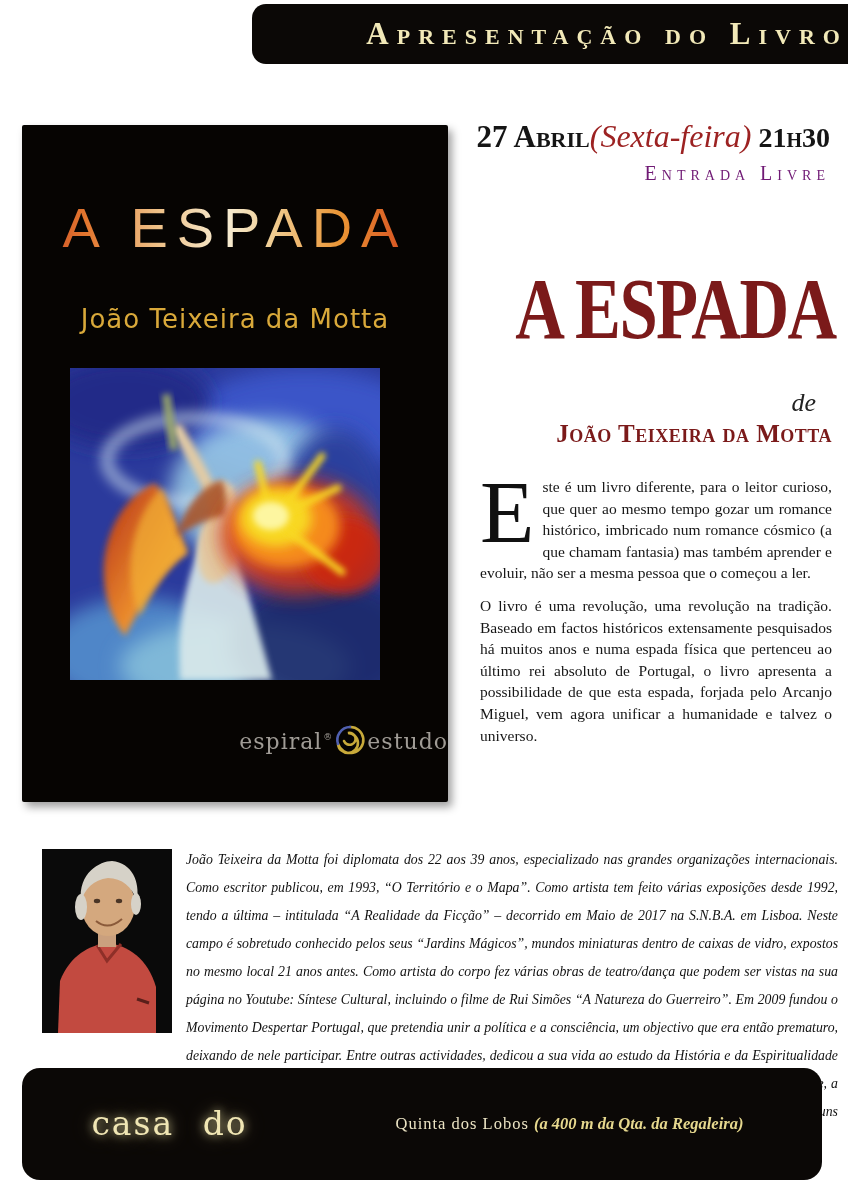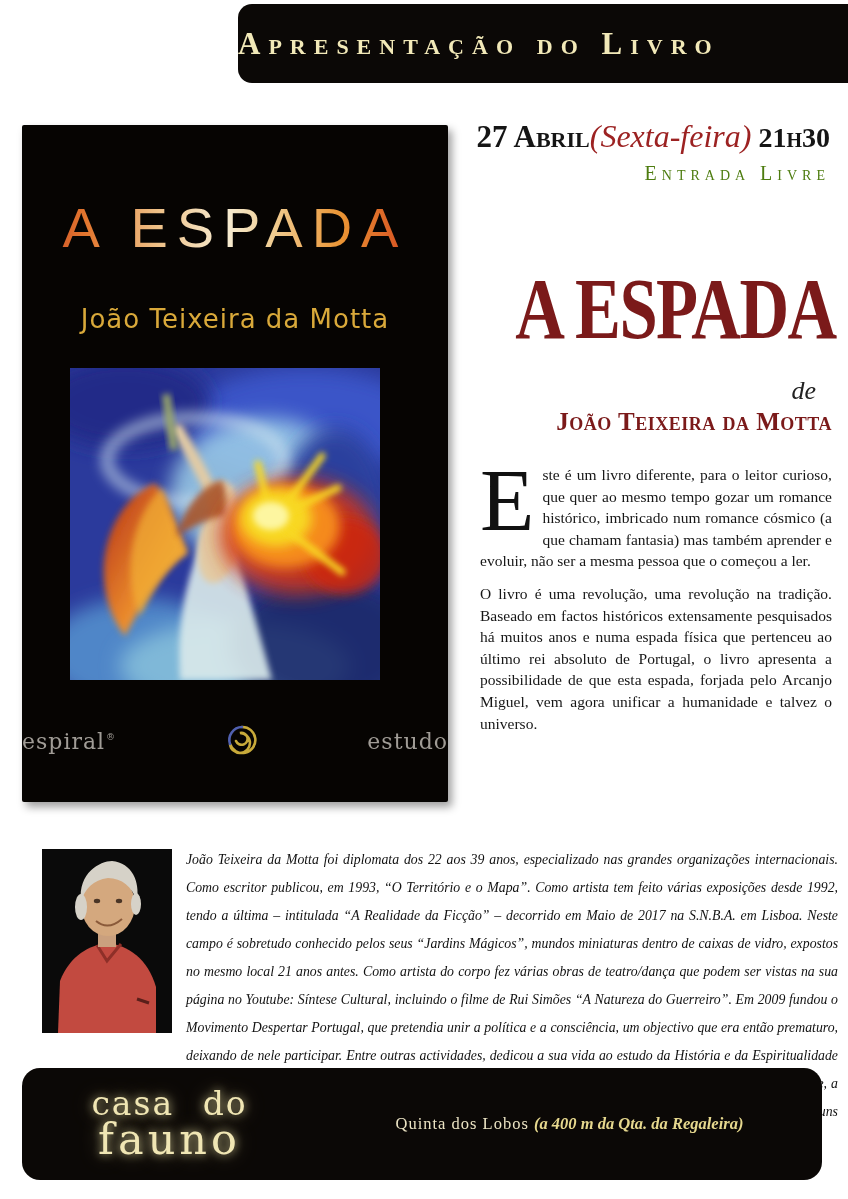--- a/index.html
+++ b/index.html
@@ -1,53 +1,53 @@
 <!DOCTYPE html>
 <html style="--maroon: #7b1a1a; --accent-red: #9c2222; --banner-bg: #0b0806; --banner-text: #f2e9b8; --cover-gold: #d9a93a; --footer-cream: #ece4c4; --footer-gold: #e6d88e; --ink: #161616;"><head>
 <meta charset="utf-8">
 <style>
   html,body{margin:0;padding:0;background:#fff;}
   .page{position:relative;width:848px;height:1199px;background:#fff;overflow:hidden;
         font-family:"Liberation Serif","DejaVu Serif",serif;}
 
   
-  .top-banner{position:absolute;left:238px;top:4px;right:0;height:79px;
+  .top-banner{position:absolute;left:252px;top:4px;right:0;height:60px;
     background:var(--banner-bg);border-radius:14px 0 0 14px;
-    display:flex;align-items:center;justify-content:flex-start;}
+    display:flex;align-items:center;justify-content:flex-end;}
   .top-banner-text{color:var(--banner-text);font-variant:small-caps;
     font-size:31px;letter-spacing:8px;font-weight:600;white-space:nowrap;}
 
   
   .book-cover{position:absolute;left:22px;top:125px;width:426px;height:677px;
     background:#060402;box-shadow:4px 5px 8px rgba(0,0,0,.38);border-radius:2px;}
   .cover-title{margin-top:70px;text-align:center;
     font-family:"Liberation Sans",sans-serif;font-weight:300;font-size:56px;letter-spacing:9px;
     background:linear-gradient(90deg,#c44026 0%,#e2762e 15%,#eec188 32%,#f6ecd2 48%,#f0cf96 58%,#ea9434 75%,#d4491f 92%,#b93018 100%);
     -webkit-background-clip:text;background-clip:text;color:transparent;white-space:nowrap;}
   .cover-author{margin-top:44px;text-align:center;font-family:"DejaVu Sans",sans-serif;
     font-size:26px;letter-spacing:1px;color:var(--cover-gold);white-space:nowrap;}
   .cover-painting{position:absolute;left:48px;top:243px;width:310px;height:312px;overflow:hidden;}
   .publisher-logo{position:absolute;left:0;right:0;bottom:44px;display:flex;align-items:center;
-    justify-content:space-between;color:#a09c96;font-family:"DejaVu Serif",serif;
+    justify-content:flex-end;color:#a09c96;font-family:"DejaVu Serif",serif;
     font-size:22px;letter-spacing:1px;}
   .publisher-logo sup{font-size:9px;vertical-align:super;margin-left:1px;}
 
   
   .event-info{position:absolute;left:470px;top:120px;width:360px;text-align:right;color:#151515;}
   .date-line{white-space:nowrap;line-height:1.05;}
   .event-date{font-variant:small-caps;font-weight:bold;font-size:31px;}
   .event-weekday{font-style:italic;font-size:32px;color:var(--accent-red);}
   .event-time{font-variant:small-caps;font-weight:bold;font-size:28px;margin-left:7px;}
-  .free-entry{margin-top:8px;font-variant:small-caps;font-size:20px;letter-spacing:5px;color:#4d7c0f;}
+  .free-entry{margin-top:8px;font-variant:small-caps;font-size:20px;letter-spacing:5px;color:#701a75;}
 
   
   .book-info{position:absolute;left:480px;top:266px;width:352px;}
   .main-title{margin:0;text-align:center;font-size:86px;line-height:1;font-weight:bold;
     color:var(--maroon);letter-spacing:-2px;transform:scaleX(.8);transform-origin:50% 50%;white-space:nowrap;}
-  .byline-de{margin-top:24px;text-align:right;padding-right:16px;font-style:italic;font-size:26px;color:#222;}
+  .byline-de{margin-top:36px;text-align:right;padding-right:16px;font-style:italic;font-size:26px;color:#222;}
   .author-name{margin-top:2px;text-align:right;font-variant:small-caps;font-weight:bold;
     font-size:25px;letter-spacing:.5px;color:var(--maroon);white-space:nowrap;}
   .paragraphs{margin-top:28px;font-size:15.5px;line-height:21.6px;text-align:justify;color:var(--ink);}
   .paragraphs p{margin:0 0 11px 0;}
   .dropcap{float:left;font-size:89px;line-height:64px;padding:4px 8px 0 0;color:#111;}
 
   
   .author-photo{position:absolute;left:42px;top:849px;width:130px;height:184px;}
   .bio-text{position:absolute;left:186px;top:846px;width:652px;margin:0;
     font-style:italic;font-size:13.8px;line-height:28px;text-align:justify;color:#111;}
@@ -166,21 +166,20 @@
       <ellipse cx="77" cy="52" rx="3.2" ry="2.2" fill="#4a3526"></ellipse>
       <path d="M54,72 Q66,82 80,70" fill="none" stroke="#8a5a3a" stroke-width="2"></path>
       <path d="M95,150 l12,4" stroke="#5a1f1a" stroke-width="3"></path>
     </svg>
   </div>
   <p class="bio-text">João Teixeira da Motta foi diplomata dos 22 aos 39 anos, especializado nas grandes organizações internacionais. Como escritor publicou, em 1993, “O Território e o Mapa”. Como artista tem feito várias exposições desde 1992, tendo a última – intitulada “A Realidade da Ficção” – decorrido em Maio de 2017 na S.N.B.A. em Lisboa. Neste campo é sobretudo conhecido pelos seus “Jardins Mágicos”, mundos miniaturas dentro de caixas de vidro, expostos no mesmo local 21 anos antes. Como artista do corpo fez várias obras de teatro/dança que podem ser vistas na sua página no Youtube: Síntese Cultural, incluindo o filme de Rui Simões “A Natureza do Guerreiro”. Em 2009 fundou o Movimento Despertar Portugal, que pretendia unir a política e a consciência, um objectivo que era então prematuro, deixando de nele participar. Entre outras actividades, dedicou a sua vida ao estudo da História e da Espiritualidade não sectária. Vive no campo, sem televisão e a sua profissão é sintetizador cultural (entre o Oriente e o Ocidente, a arte, a política internacional, o espírito e a ciência). No seu site joaomotta.culturalsynthesis.com apresenta alguns dos seus trabalhos nestas várias áreas.</p>
 
   <footer class="bottom-banner">
     <div class="fauno-logo">
       <div class="fauno-line1">casa do</div>
-      <div class="fauno-line2">fauno</div>
     </div>
     <div class="venue-info">
       <div class="venue-line1">
         <span>Quinta dos Lobos</span>
         <span class="venue-note">(a 400 m da Qta. da Regaleira)</span>
       </div>
     </div>
   </footer>
 
 </div>

